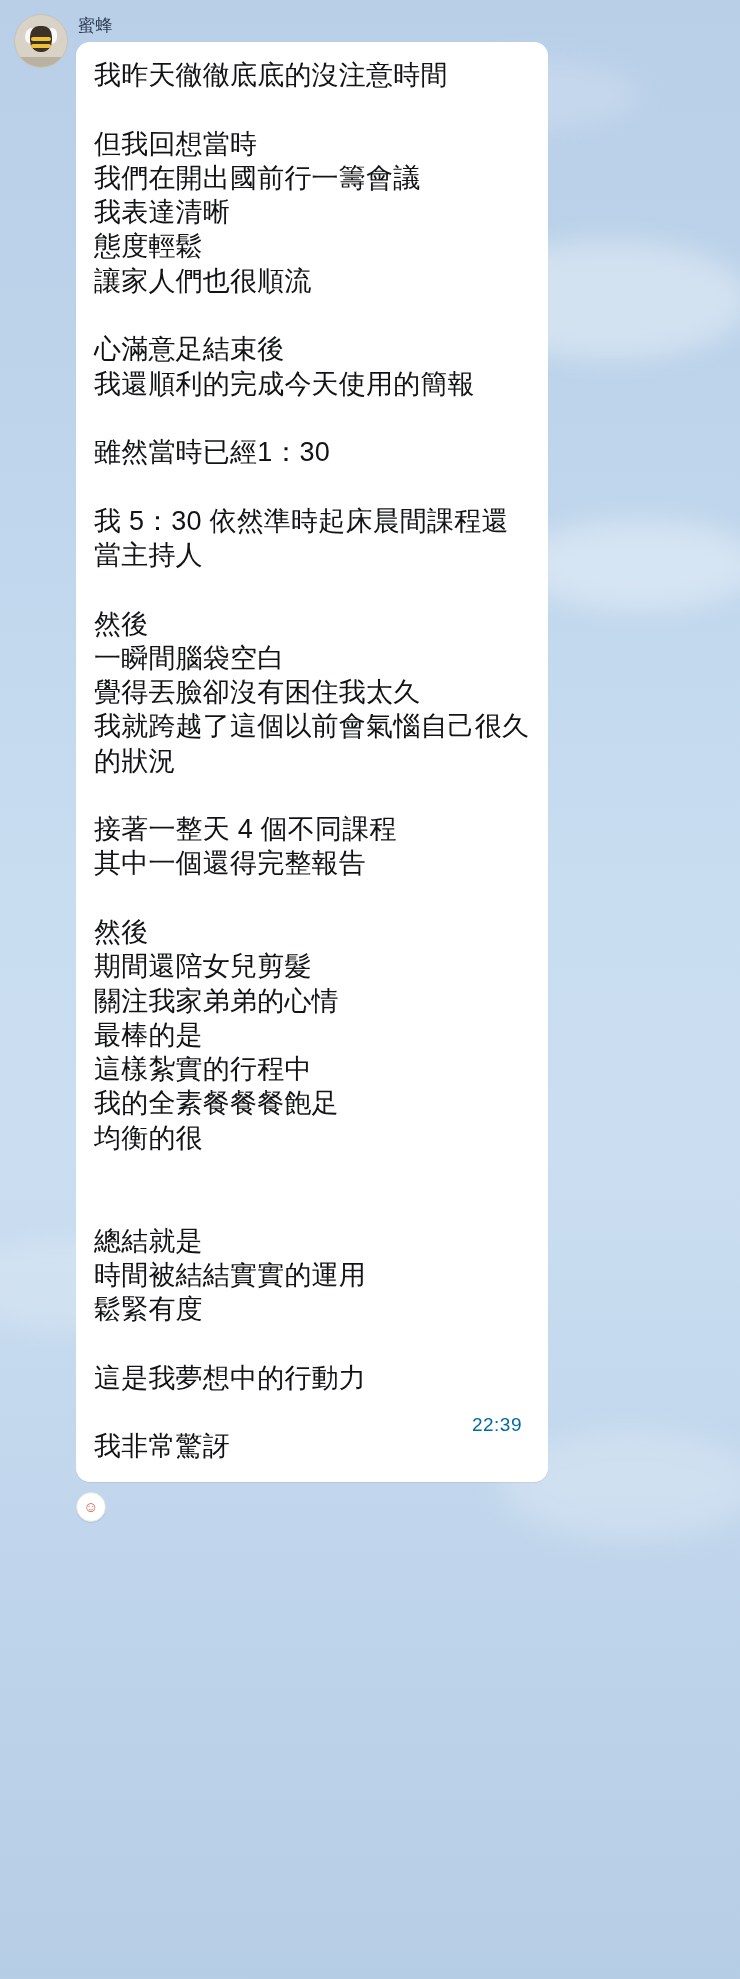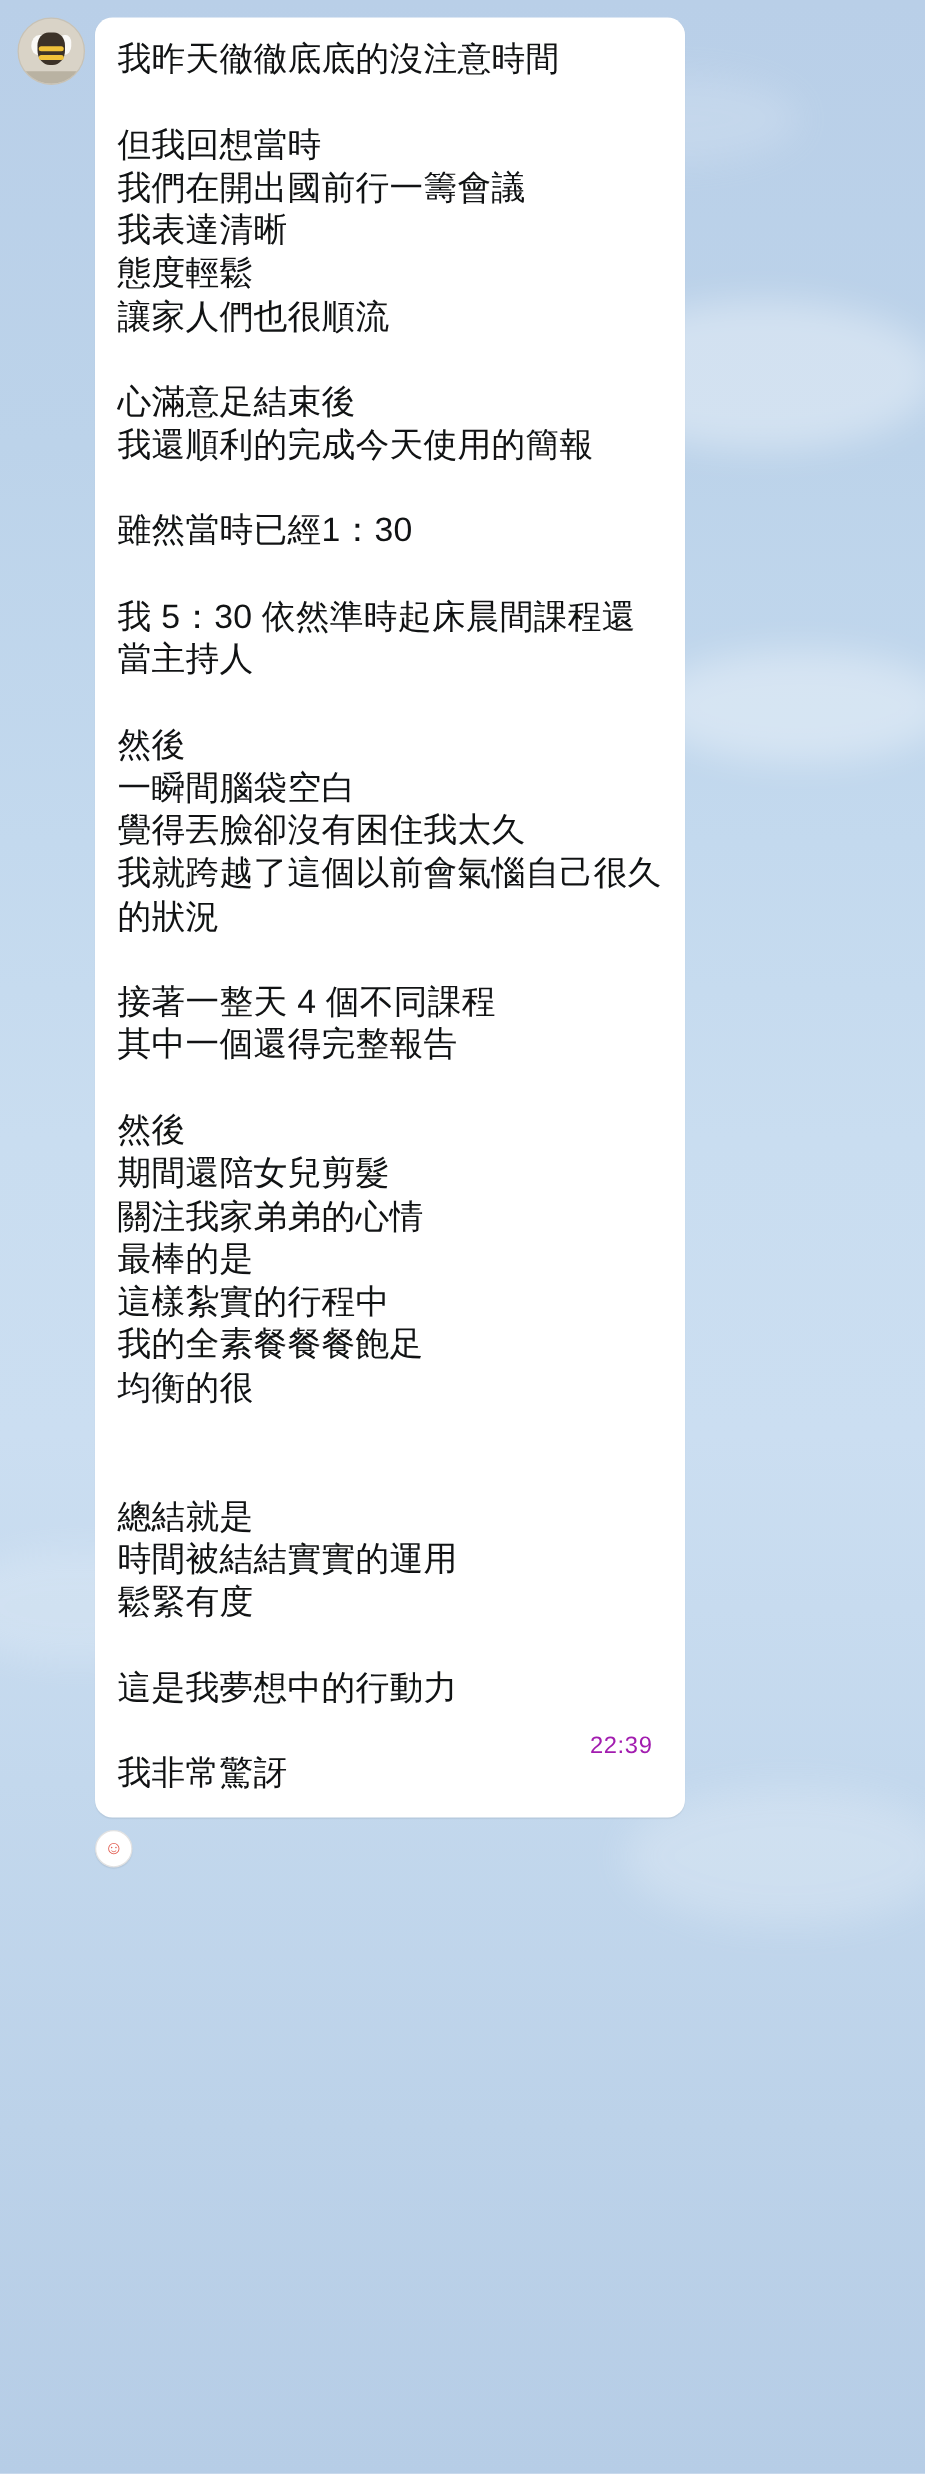--- a/index.html
+++ b/index.html
@@ -116,21 +116,21 @@
     color: #111314;
     white-space: pre-wrap;
     word-break: break-word;
     letter-spacing: .2px;
   }
   .timestamp {
     position: absolute;
     right: 26px;
     bottom: 46px;
     font-size: 19px;
-    color: #a21caf;
+    color: #0369a1;
     letter-spacing: .5px;
     margin-left: 48px;
   }
 
   .reaction-row {
     display: flex;
     align-items: center;
     padding: 10px 0 0 76px;
   }
   .reaction {
@@ -164,20 +164,21 @@
     <div class="avatar">
       <div class="wing wl"></div>
       <div class="wing wr"></div>
       <div class="bee-body"></div>
       <div class="bee-stripe s1"></div>
       <div class="bee-stripe s2"></div>
       <div class="foot"></div>
     </div>
 
     <div class="bubble-wrap">
+      <div class="sender">蜜蜂</div>
 
       <div class="bubble">
         <div class="text">我昨天徹徹底底的沒注意時間
 
 但我回想當時
 我們在開出國前行一籌會議
 我表達清晰
 態度輕鬆
 讓家人們也很順流
 

